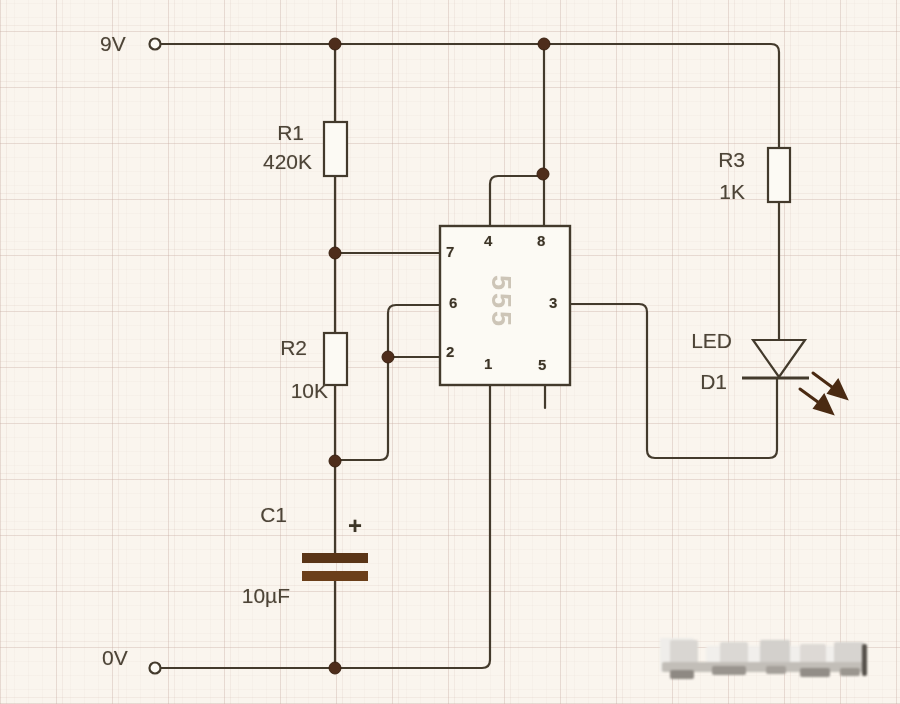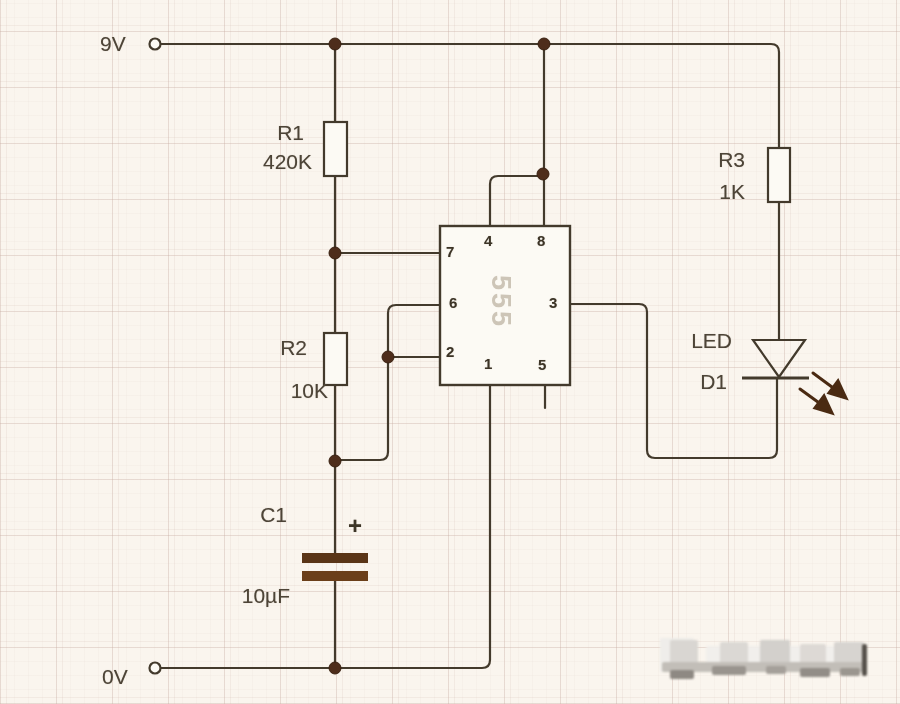--- a/index.html
+++ b/index.html
@@ -125,21 +125,21 @@
       <circle cx="335" cy="668" r="6"></circle>
     </g>
 
     <g fill="#fcfaf4" stroke="#433a2c" stroke-width="2.2">
       <circle cx="155" cy="44" r="5.5"></circle>
       <circle cx="155" cy="668" r="5.5"></circle>
     </g>
   </svg>
 
   <div class="lbl" style="left:100px;top:32px;">9V</div>
-  <div class="lbl" style="left:102px;top:646px;margin-top:19px;">0V</div>
+  <div class="lbl" style="left:102px;top:646px;">0V</div>
 
   <div class="lbl ra" style="left:236px;top:121px;width:68px;">R1</div>
   <div class="lbl ra" style="left:228px;top:150px;width:84px;">420K</div>
 
   <div class="lbl ra" style="left:239px;top:336px;width:68px;">R2</div>
   <div class="lbl ra" style="left:224px;top:379px;width:84px;margin-left:20px;">10K</div>
 
   <div class="lbl ra" style="left:677px;top:148px;width:68px;text-align:right;">R3</div>
   <div class="lbl ra" style="left:661px;top:180px;width:84px;">1K</div>
 

